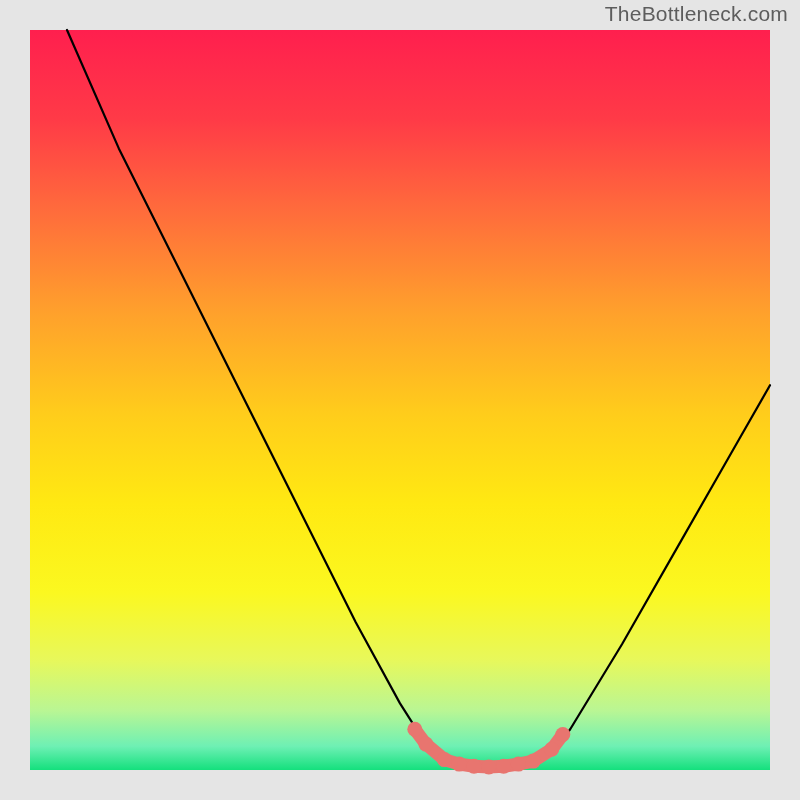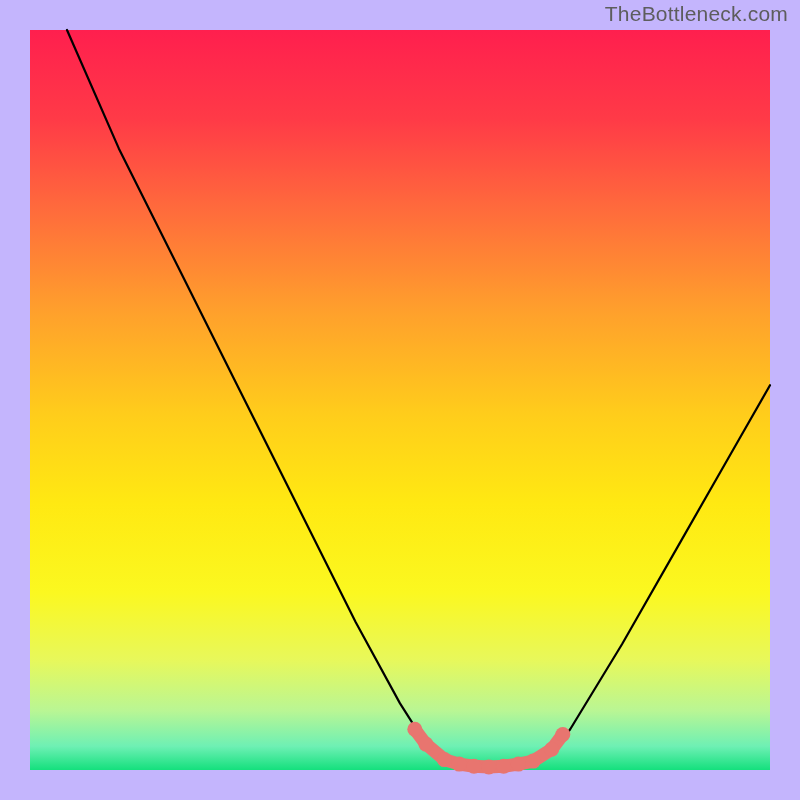--- a/index.html
+++ b/index.html
@@ -9,21 +9,21 @@
     height: 800px;
     background: #000;
     overflow: hidden;
     font-family: Arial, Helvetica, sans-serif;
   }
   .frame {
     position: absolute;
     inset: 0;
     width: 800px;
     height: 800px;
-    background: #c4b5fd;
+    background: #e5e5e5;
   }
   .watermark {
     position: absolute;
     top: 2px;
     right: 12px;
     color: #5d5d5d;
     font-size: 21px;
     font-weight: 500;
     letter-spacing: 0.2px;
     z-index: 3;

